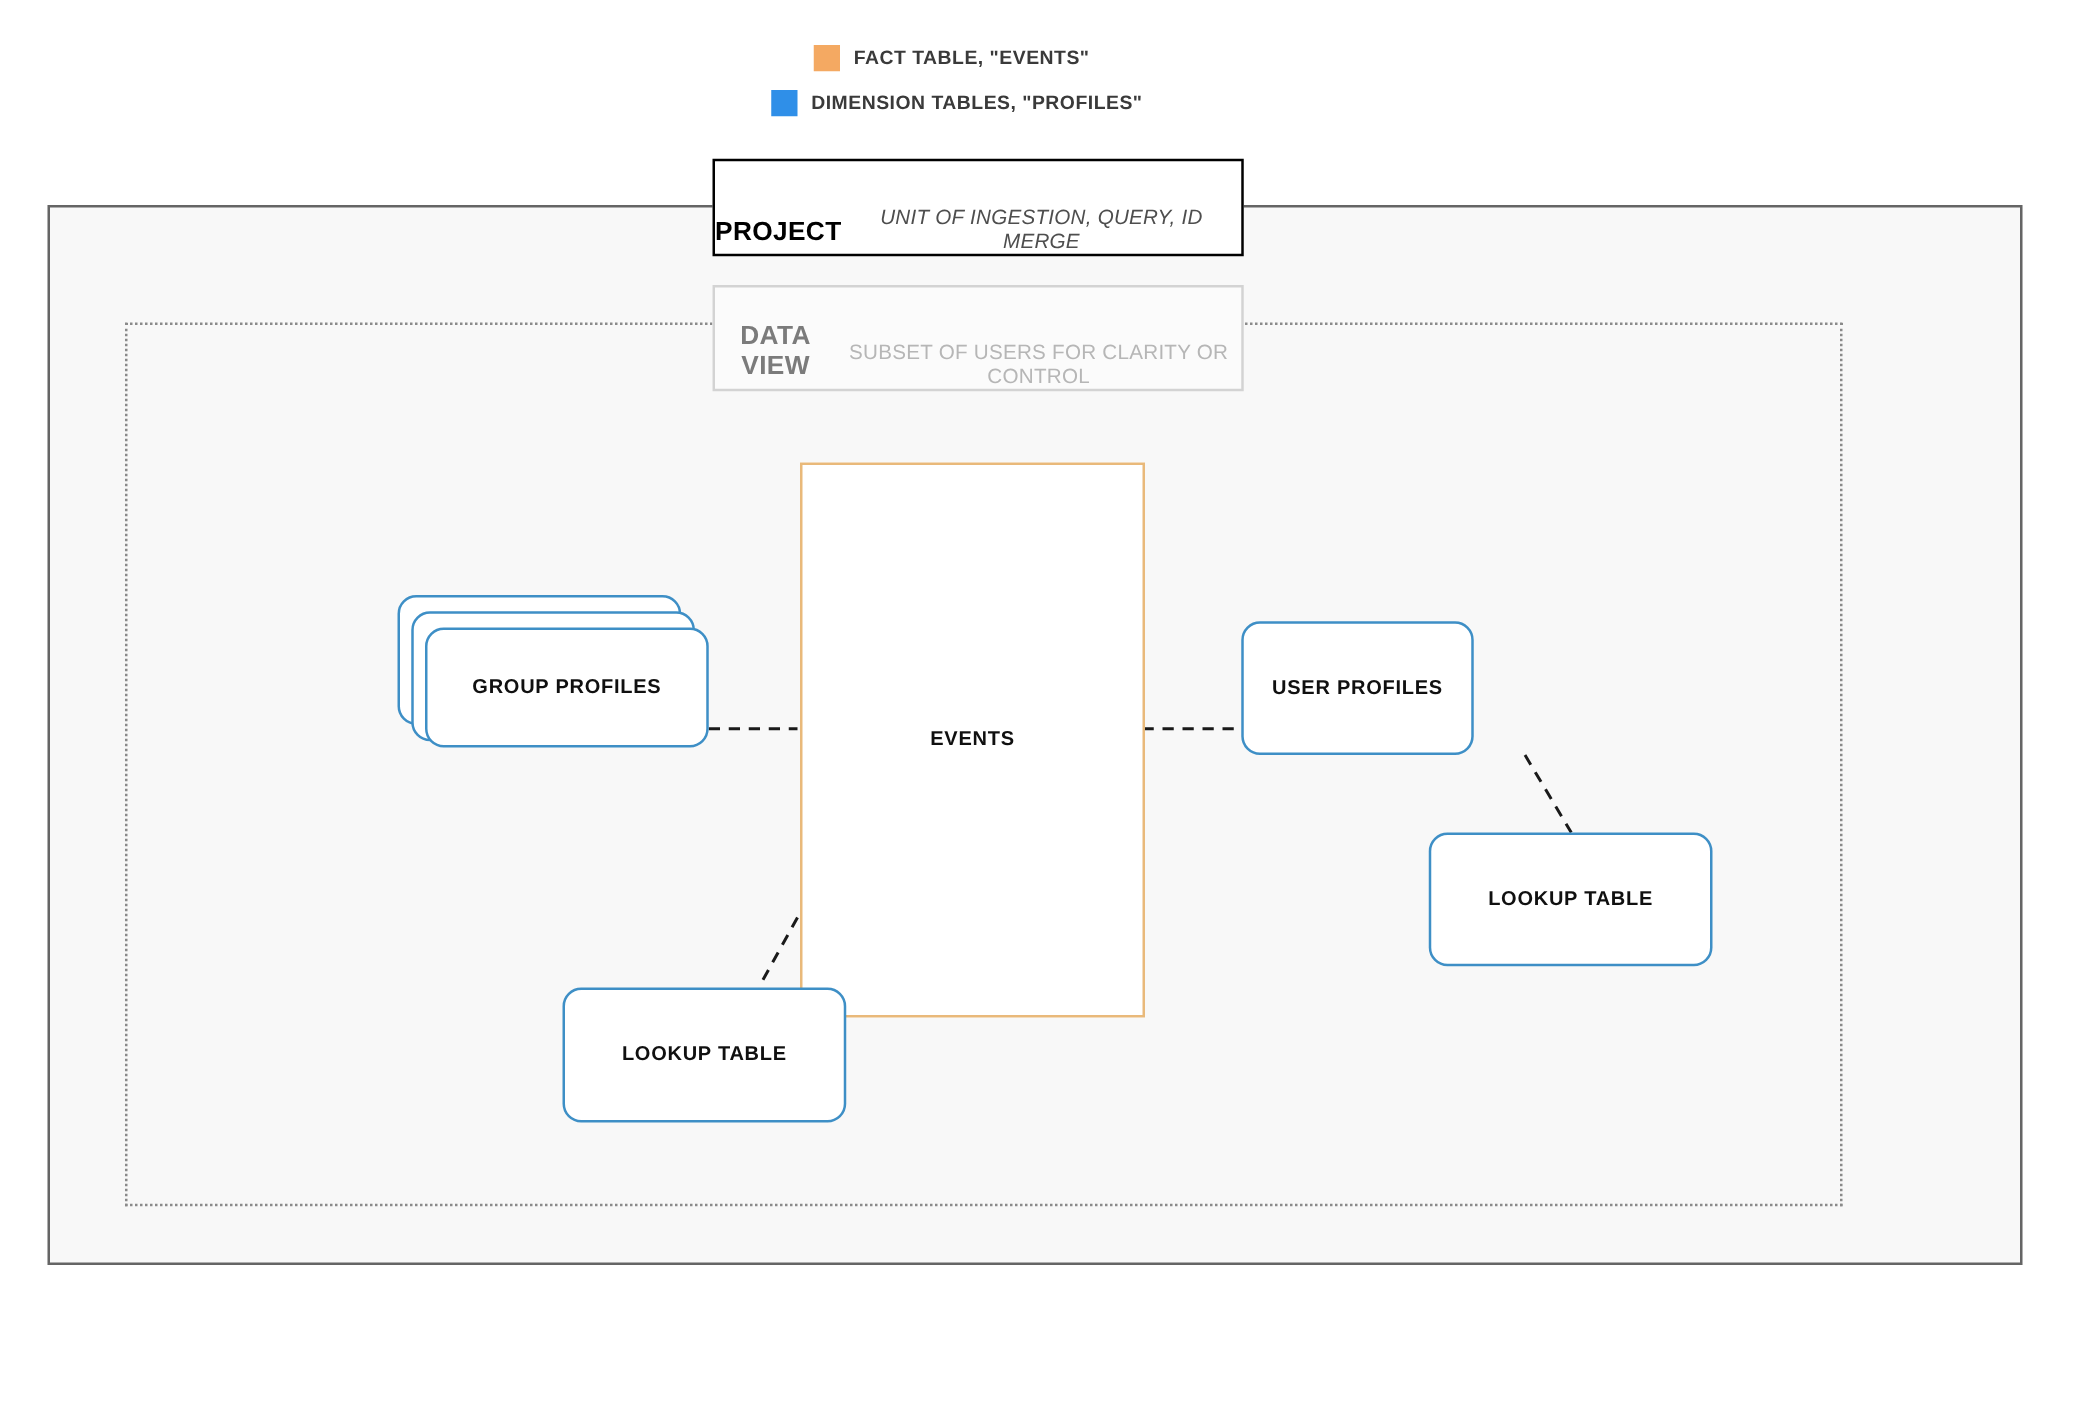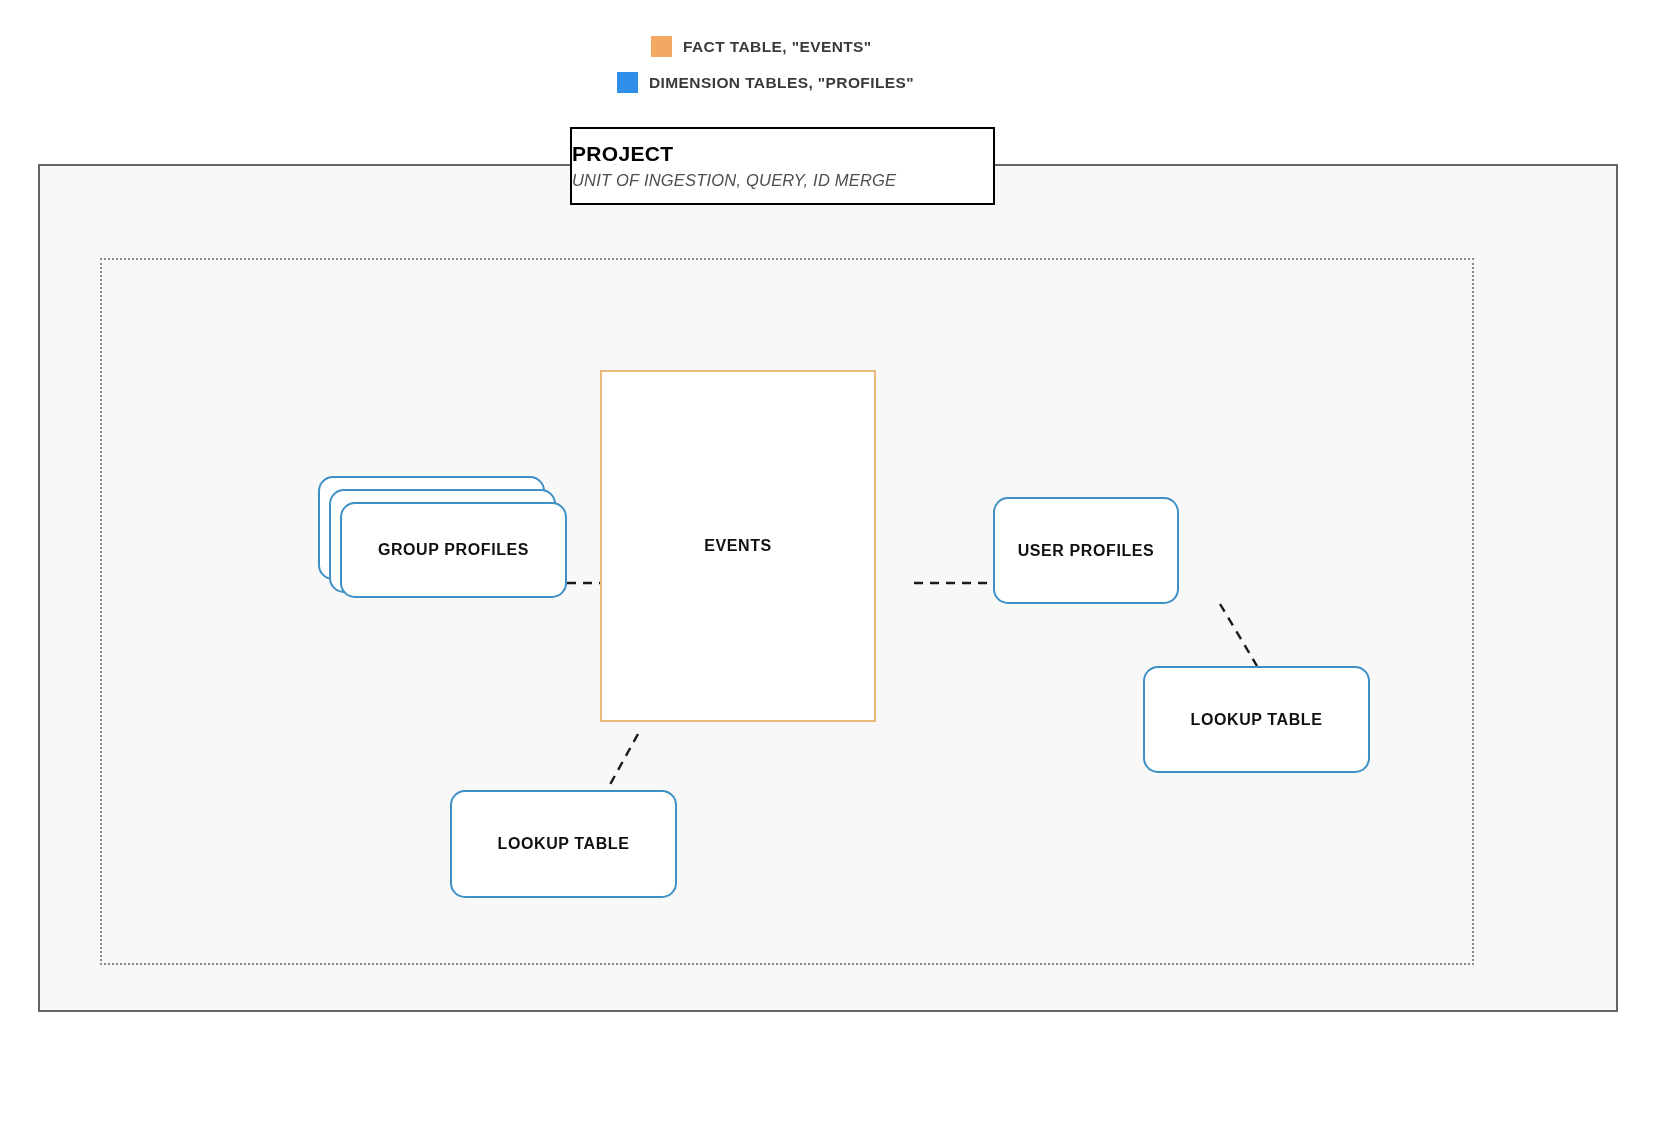--- a/index.html
+++ b/index.html
@@ -63,22 +63,21 @@
     border: 2px dotted #8a8a8a;
     box-sizing: border-box;
   }
 
   
   .header-box {
     position: absolute;
     box-sizing: border-box;
     background: #ffffff;
     display: flex;
-    flex-direction: column;
-    align-items: flex-start;
+    align-items: flex-end;
     justify-content: center;
     text-align: center;
   }
   #project-box {
     left: 570px;
     top: 127px;
     width: 425px;
     height: 78px;
     border: 2px solid #000000;
   }
@@ -130,24 +129,24 @@
   }
   .node-label {
     font-size: 16px;
     font-weight: bold;
     color: #101010;
     letter-spacing: 0.6px;
   }
 
   
   #events-node {
-    left: 600px;
+    left: 640px;
     top: 370px;
     width: 276px;
-    height: 352px;
+    height: 444px;
     border: 2px solid #e9b97a;
     border-radius: 0;
   }
 
   
   .dim-node {
     border: 2.2px solid #3e8fc6;
     border-radius: 15px;
   }
   #group-profiles-node {
@@ -220,20 +219,24 @@
     <line x1="914" y1="583" x2="993" y2="583" stroke="#1a1a1a" stroke-width="2.4" stroke-dasharray="9 7"></line>
     <line x1="638" y1="734" x2="607" y2="790" stroke="#1a1a1a" stroke-width="2.4" stroke-dasharray="9 7"></line>
     <line x1="1220" y1="604" x2="1257" y2="666" stroke="#1a1a1a" stroke-width="2.4" stroke-dasharray="9 7"></line>
   </svg>
 
   <div class="header-box" id="project-box">
     <div class="hb-title">PROJECT</div>
     <div class="hb-sub">UNIT OF INGESTION, QUERY, ID MERGE</div>
   </div>
 
+  <div class="header-box" id="dataview-box">
+    <div class="hb-title">DATA VIEW</div>
+    <div class="hb-sub">SUBSET OF USERS FOR CLARITY OR CONTROL</div>
+  </div>
 
   <div class="node" id="events-node">
     <span class="node-label">EVENTS</span>
   </div>
 
   <div class="stack-card" id="stack-card-back"></div>
   <div class="stack-card" id="stack-card-mid"></div>
   <div class="node dim-node" id="group-profiles-node">
     <span class="node-label">GROUP PROFILES</span>
   </div>

